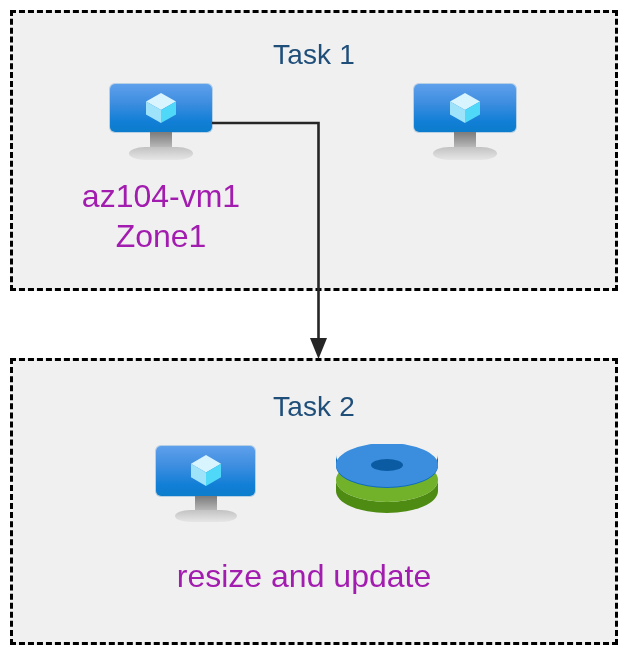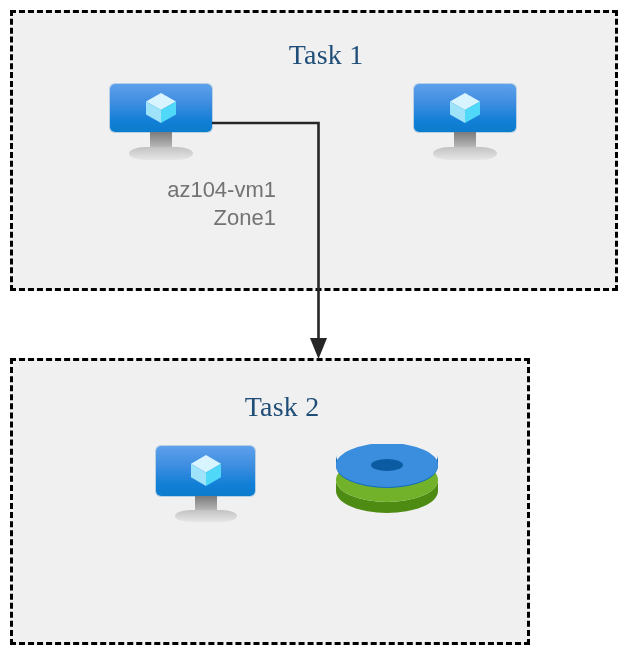--- a/index.html
+++ b/index.html
@@ -19,43 +19,42 @@
   }
 
   
   .task-box {
     position: absolute;
     background: #f0f0f0;
     border: 3px dashed #000000;
     box-sizing: border-box;
   }
   #task1-box { left: 10px; top: 10px;  width: 608px; height: 281px; }
-  #task2-box { left: 10px; top: 358px; width: 520px; height: 287px; }
+  #task2-box { left: 10px; top: 358px; width: 608px; height: 287px; }
 
   .task-title {
     position: absolute;
-    left: 12px;
+    left: 0;
     width: 100%;
     text-align: center;
     color: #1f4e79;
     font-size: 28px;
     line-height: 1;
     letter-spacing: 0.2px;
     white-space: nowrap;
-    font-family: Liberation Serif, serif;
   }
   #task1-title { top: 28px; }
   #task2-title { top: 32px; }
 
   
   .node-label {
     position: absolute;
-    text-align: right;
-    color: #737373;
-    font-size: 22px;
+    text-align: center;
+    color: #a21caf;
+    font-size: 32px;
     line-height: 1.25;
     white-space: pre-line;
   }
 
   
   .vm-icon {
     position: absolute;
   }
   .vm-screen {
     position: absolute;
@@ -164,19 +163,20 @@
       <path d="M2,47 a51,22 0 0,0 102,0 l0,-11 a51,22 0 0,1 -102,0 z" fill="#4e8b13"></path>
       <ellipse cx="53" cy="36" rx="51" ry="22" fill="#72b22a"></ellipse>
       <ellipse cx="53" cy="36" rx="16" ry="6" fill="#4e8b13"></ellipse>
 
       <path d="M2,22 a51,22 0 0,0 102,0 l0,-11 a51,22 0 0,1 -102,0 z" fill="#0f6cbd"></path>
       <ellipse cx="53" cy="21" rx="51" ry="22" fill="#3b8ede"></ellipse>
       <ellipse cx="53" cy="21" rx="16" ry="6" fill="#0b5ba3"></ellipse>
     </svg>
   </div>
 
+  <div class="node-label" style="left:64px; top:556px; width:480px;">resize and update</div>
 
   <svg id="connector" viewBox="0 0 628 654">
     <path d="M212,123 L318.5,123 L318.5,345" fill="none" stroke="#262626" stroke-width="2.6"></path>
     <polygon points="318.5,359 310,338 327,338" fill="#262626"></polygon>
   </svg>
 
 </div>
 
 </body></html>

